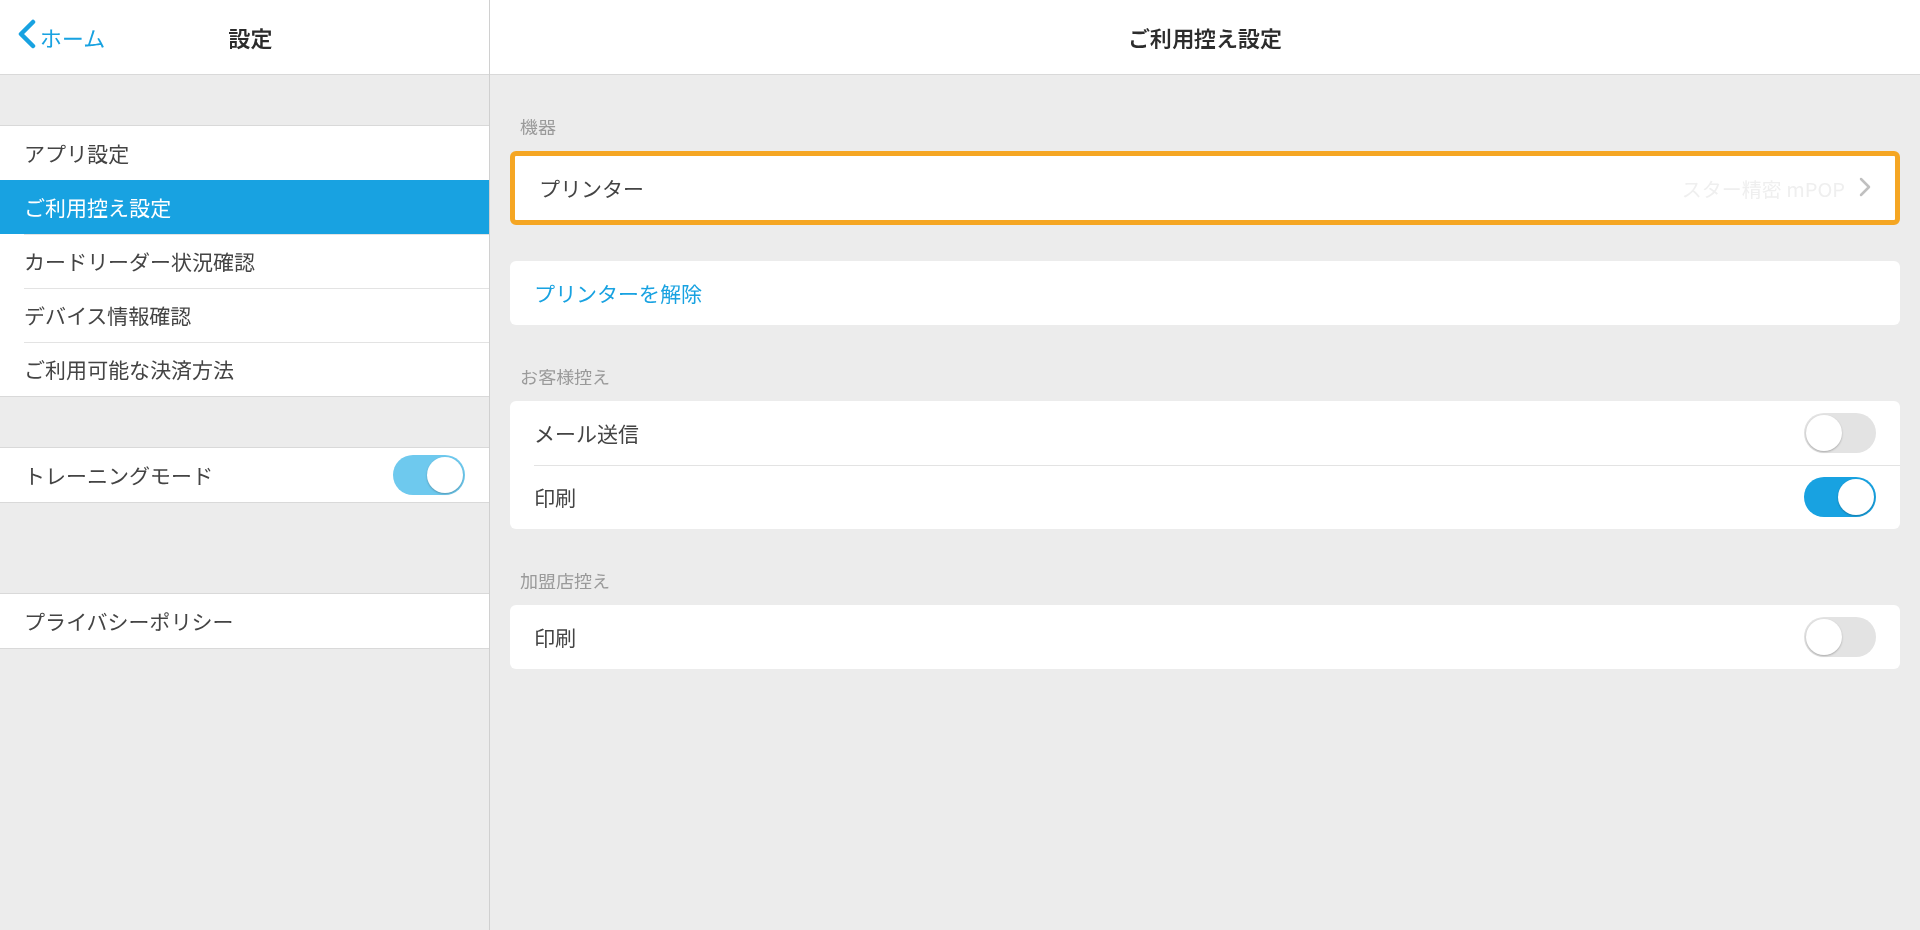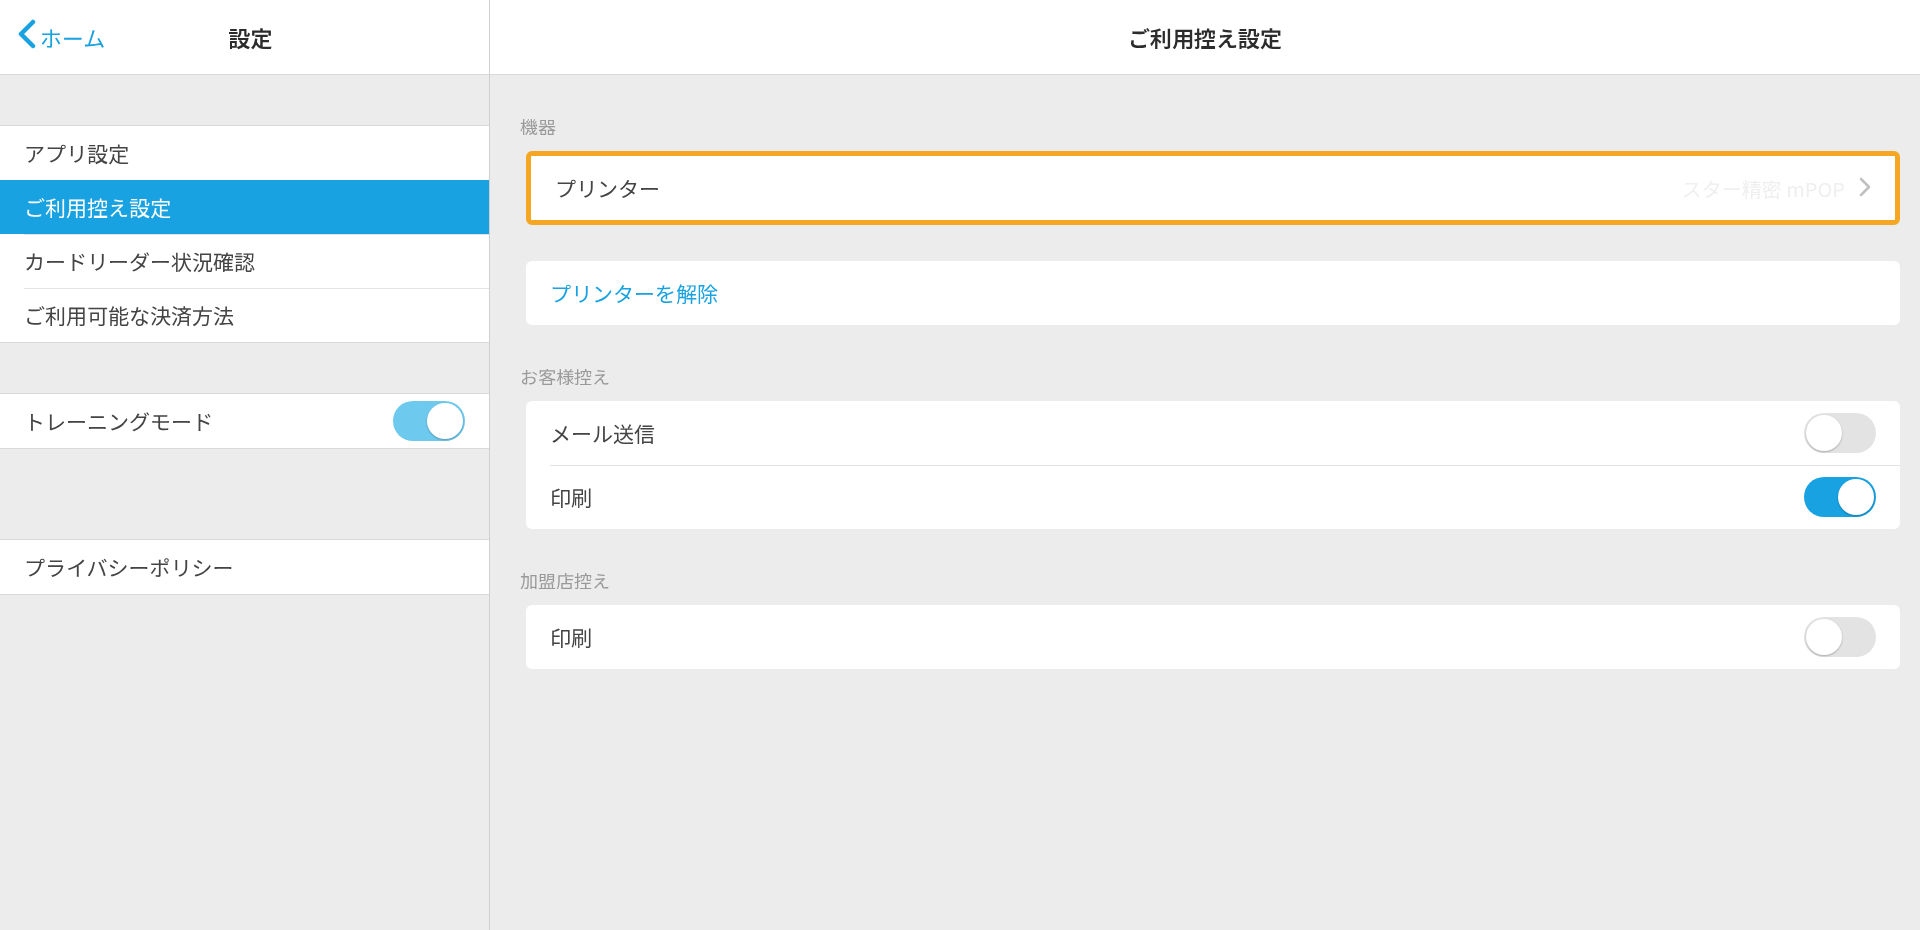--- a/index.html
+++ b/index.html
@@ -131,21 +131,20 @@
   }
   .section-label {
     font-size: 18px;
     color: #9a9a9a;
     padding: 38px 4px 12px 10px;
   }
   .card {
     background: #ffffff;
     border-radius: 6px;
     overflow: hidden;
-    margin-left: 16px;
   }
   .card.highlight {
     border: 5px solid #f5a623;
   }
   .row {
     height: 64px;
     padding: 0 24px;
     display: flex;
     align-items: center;
     justify-content: space-between;
@@ -196,20 +195,23 @@
       <div class="menu-item">
         <span>アプリ設定</span>
       </div>
       <div class="menu-item selected">
         <span>ご利用控え設定</span>
       </div>
       <div class="menu-item">
         <span>カードリーダー状況確認</span>
       </div>
       <div class="menu-item">
+        <span>デバイス情報確認</span>
+      </div>
+      <div class="menu-item">
         <span>ご利用可能な決済方法</span>
       </div>
     </div>
 
     <div class="menu-spacer"></div>
 
     <div class="menu-group">
       <div class="menu-item">
         <span>トレーニングモード</span>
         <span class="toggle on-light">

